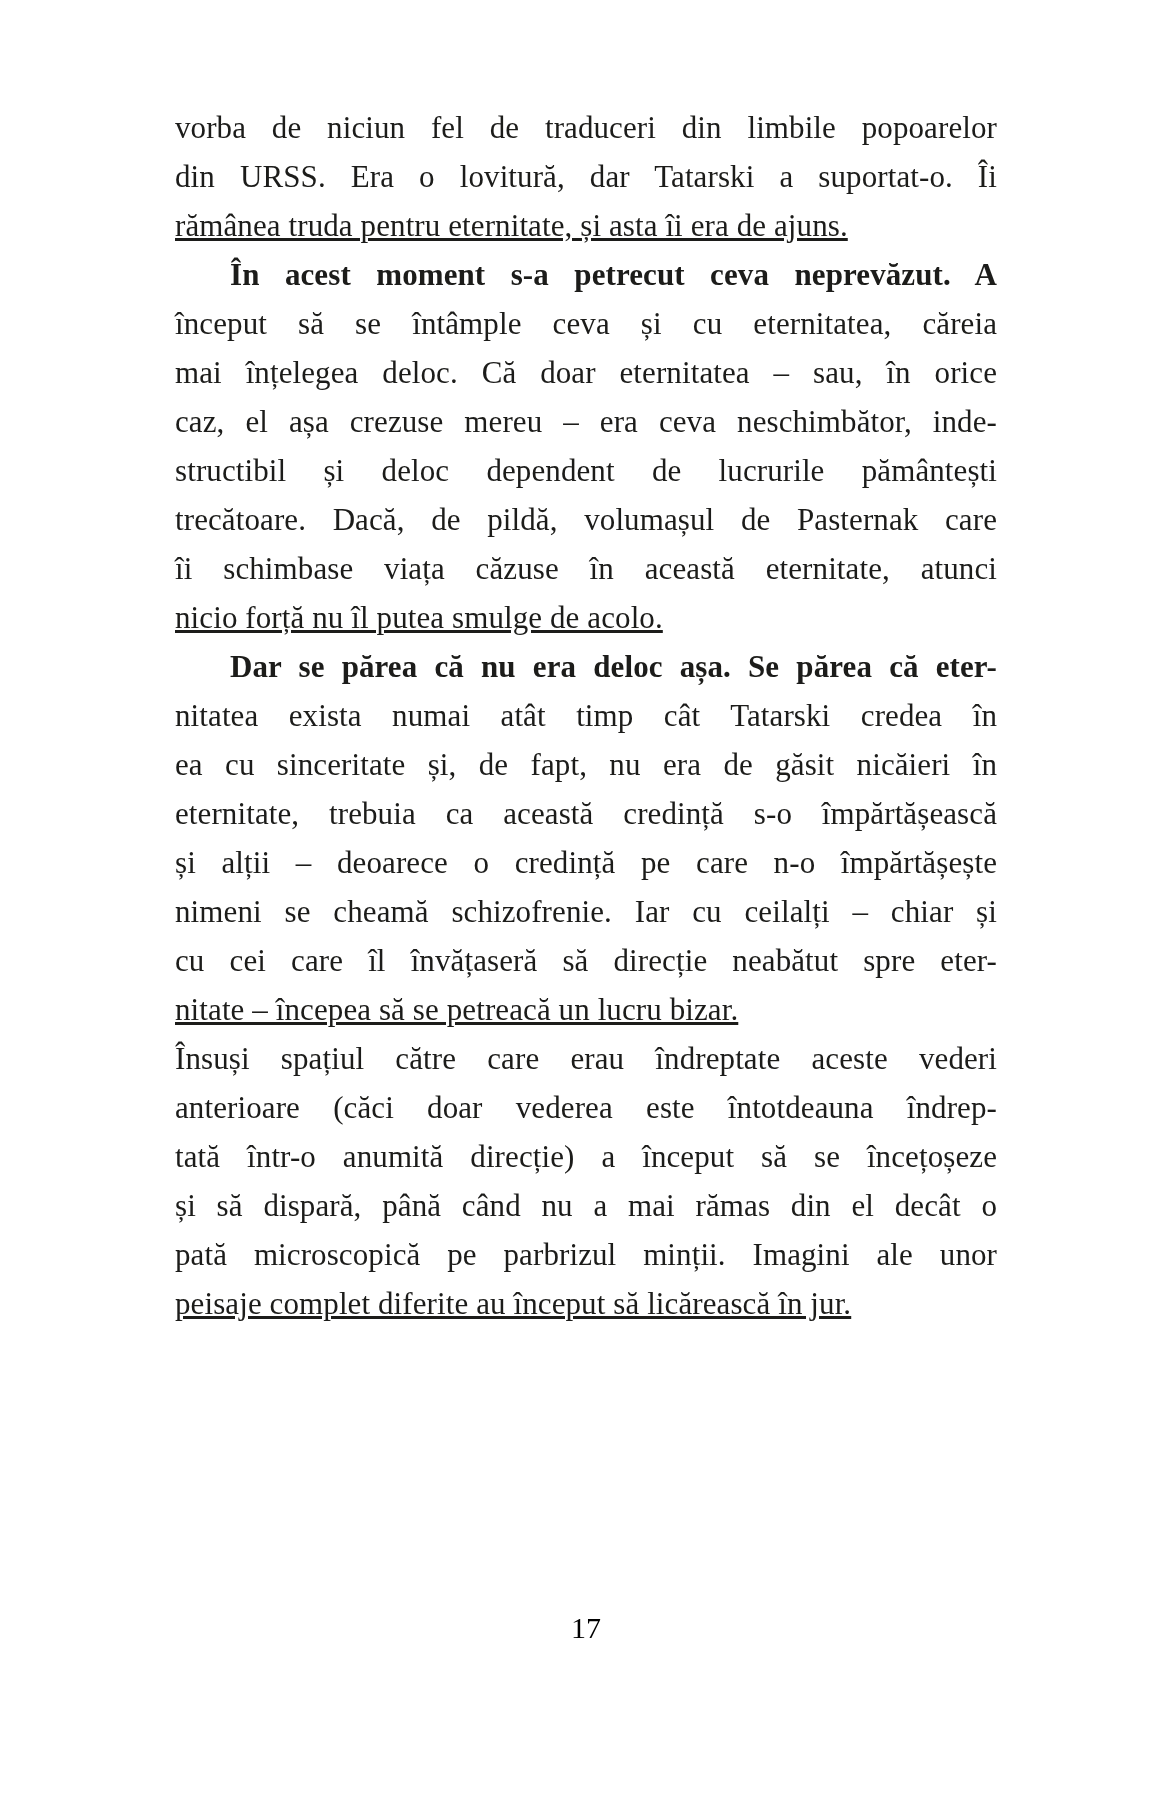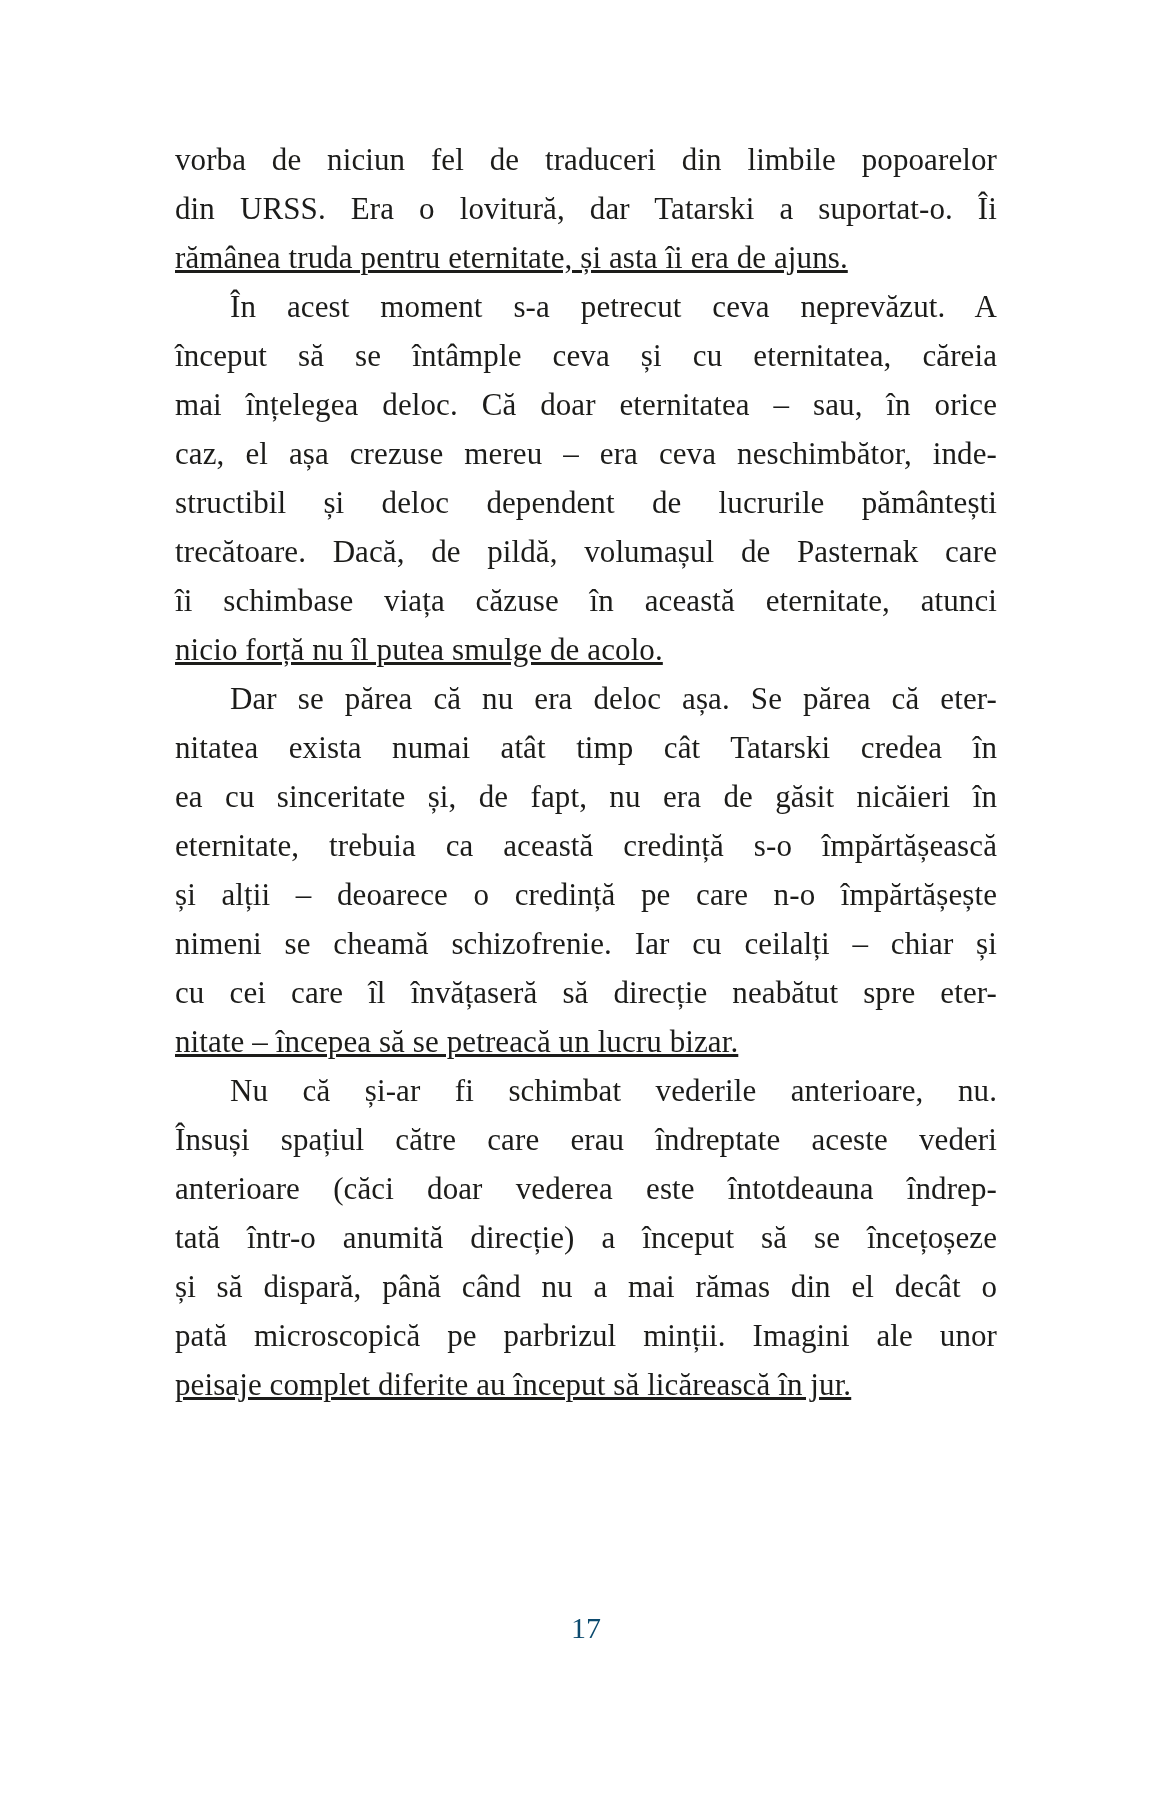--- a/index.html
+++ b/index.html
@@ -11,53 +11,54 @@
     height: 1800px;
     background: #ffffff;
     position: relative;
     overflow: hidden;
     font-family: "Liberation Serif", "DejaVu Serif", serif;
     color: #1c1c1a;
   }
   .text-block {
     position: absolute;
     left: 175px;
-    top: 135px;
+    top: 103px;
     width: 822px;
   }
   .paragraph {
     margin: 0;
     padding: 0;
   }
   .line {
     font-size: 31px;
     line-height: 49px;
     height: 49px;
     text-align: justify;
     text-align-last: justify;
     white-space: normal;
     letter-spacing: 0.1px;
   }
   .line.indent {
     text-indent: 55px;
+    font-weight: bold;
   }
   .line.last {
     text-align: left;
     text-align-last: left;
     text-decoration: underline;
   }
   .page-number {
     position: absolute;
     top: 1603px;
     left: 175px;
     width: 822px;
     text-align: center;
     font-size: 30px;
     line-height: 49px;
-    color: #0c4a6e;
+    color: #000000;
   }
 </style>
 </head>
 <body>
 
 <main class="text-block">
     <div class="paragraph">
       <div class="line">vorba de niciun fel de traduceri din limbile popoarelor</div>
       <div class="line">din URSS. Era o lovitură, dar Tatarski a suportat-o. Îi</div>
       <div class="line last">rămânea truda pentru eternitate, și asta îi era de ajuns.</div>
@@ -76,21 +77,20 @@
       <div class="line indent">Dar se părea că nu era deloc așa. Se părea că eter-</div>
       <div class="line">nitatea exista numai atât timp cât Tatarski credea în</div>
       <div class="line">ea cu sinceritate și, de fapt, nu era de găsit nicăieri în</div>
       <div class="line">eternitate, trebuia ca această credință s-o împărtășească</div>
       <div class="line">și alții – deoarece o credință pe care n-o împărtășește</div>
       <div class="line">nimeni se cheamă schizofrenie. Iar cu ceilalți – chiar și</div>
       <div class="line">cu cei care îl învățaseră să direcție neabătut spre eter-</div>
       <div class="line last">nitate – începea să se petreacă un lucru bizar.</div>
     </div>
     <div class="paragraph">
-      <div class="line indent">Nu că și-ar fi schimbat vederile anterioare, nu.</div>
       <div class="line">Însuși spațiul către care erau îndreptate aceste vederi</div>
       <div class="line">anterioare (căci doar vederea este întotdeauna îndrep-</div>
       <div class="line">tată într-o anumită direcție) a început să se încețoșeze</div>
       <div class="line">și să dispară, până când nu a mai rămas din el decât o</div>
       <div class="line">pată microscopică pe parbrizul minții. Imagini ale unor</div>
       <div class="line last">peisaje complet diferite au început să licărească în jur.</div>
     </div>
   </main>
 
 <div class="page-number">17</div>

